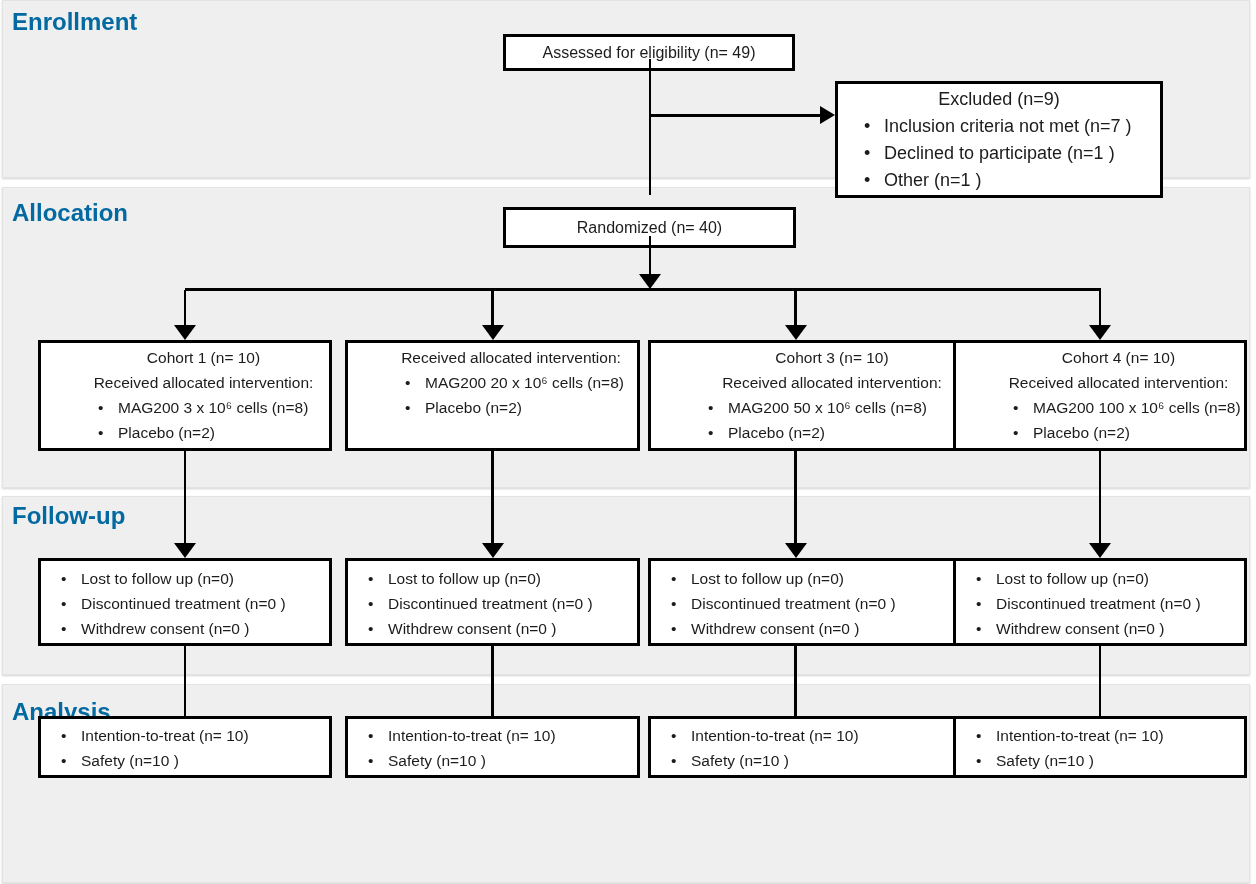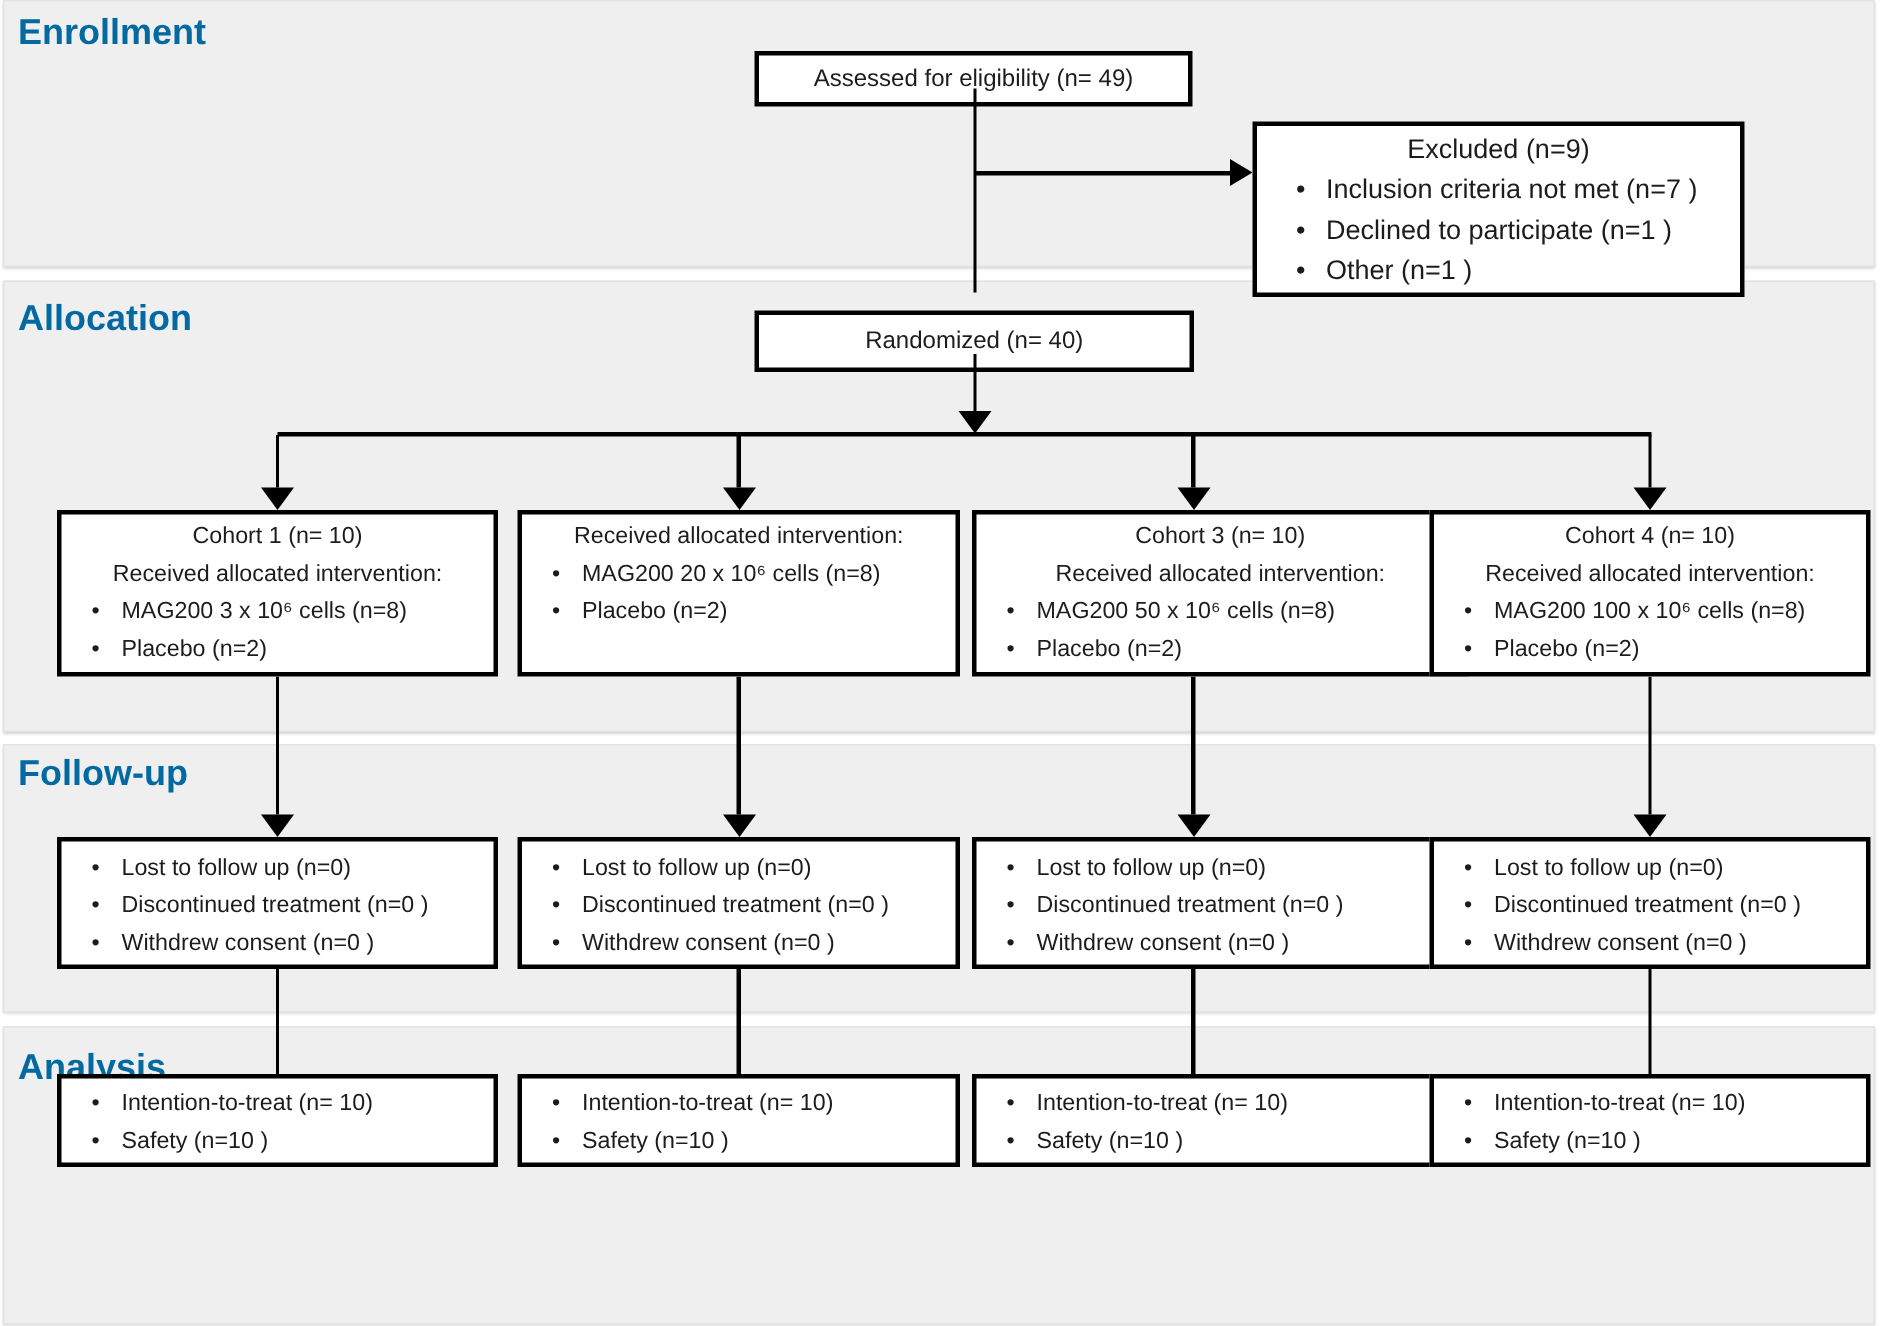--- a/index.html
+++ b/index.html
@@ -60,21 +60,21 @@
 
   ul.flow-list { list-style: none; padding-left: 14px; }
   ul.flow-list li { position: relative; padding-left: 26px; }
   ul.flow-list li::before {
     content: "\2022";
     position: absolute;
     left: 6px;
     top: 0;
   }
 
-  .cohort-box   { top: 340px; height: 111px; padding-top: 2px; }
+  .cohort-box   { top: 340px; height: 111px; padding-top: 2px; padding-left: 37px; }
   .followup-box { top: 558px; height: 88px;  padding-top: 5px; }
   .analysis-box { top: 716px; height: 62px;  padding-top: 4px; }
 
   .col-0 { left: 38px;  width: 294px; }
   .col-1 { left: 345px; width: 295px; }
   .col-2 { left: 648px; width: 331px; }
   .col-3 { left: 953px; width: 294px; }
 
   .vline { position: absolute; width: 2.5px; background: #000000; }
   .hline { position: absolute; height: 2.5px; background: #000000; }

